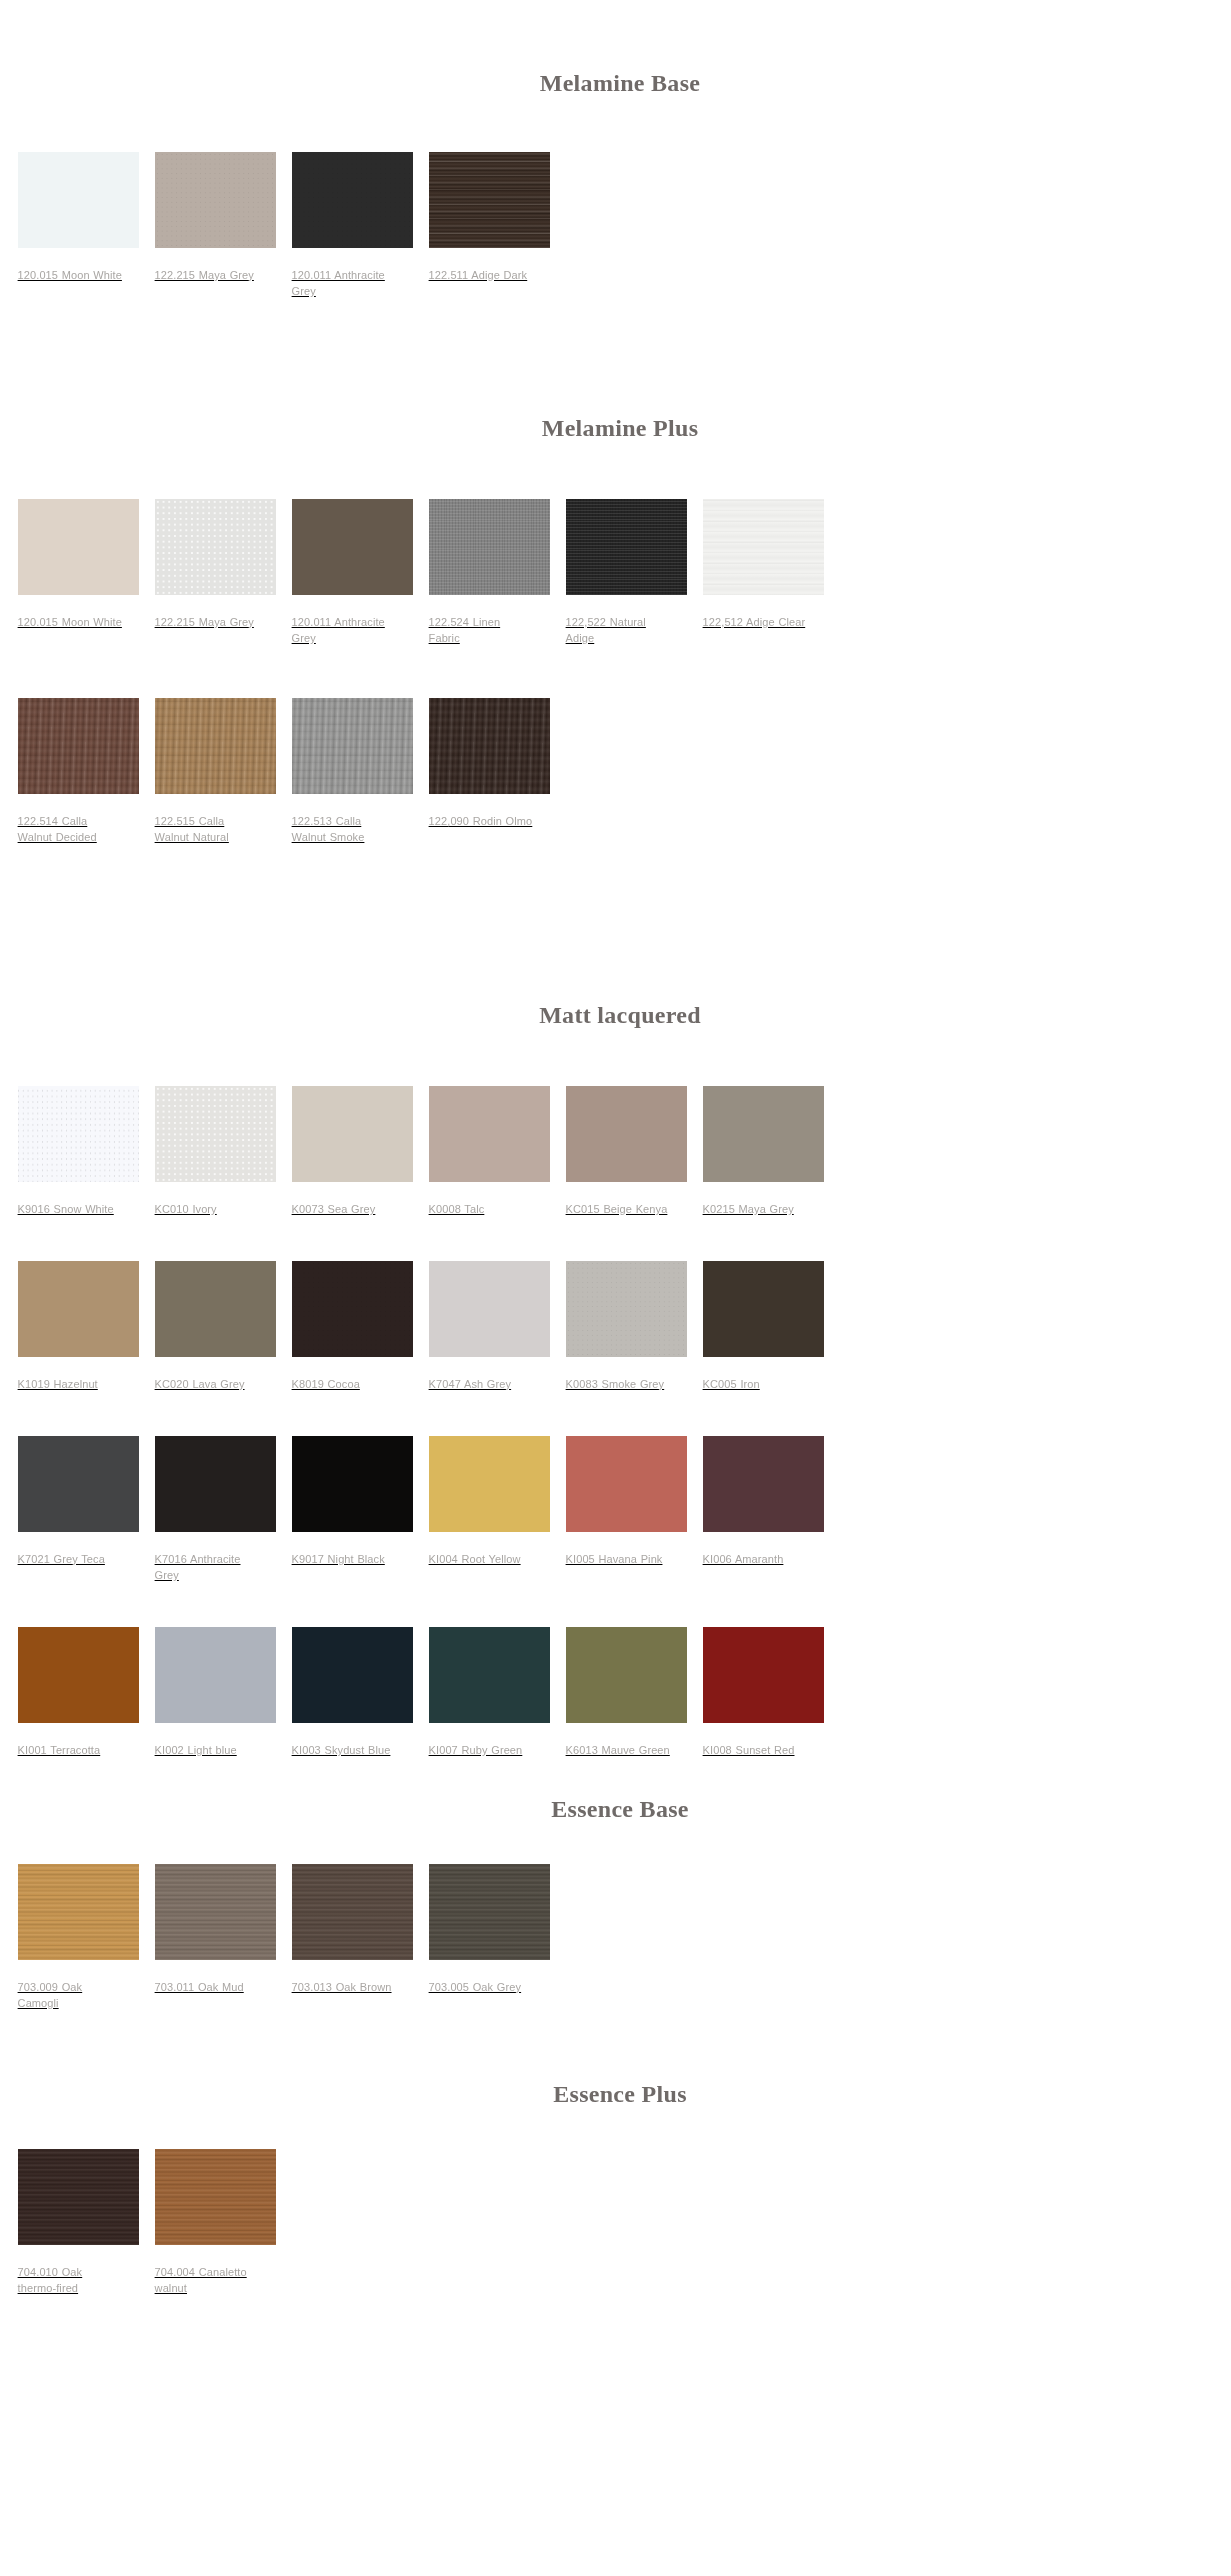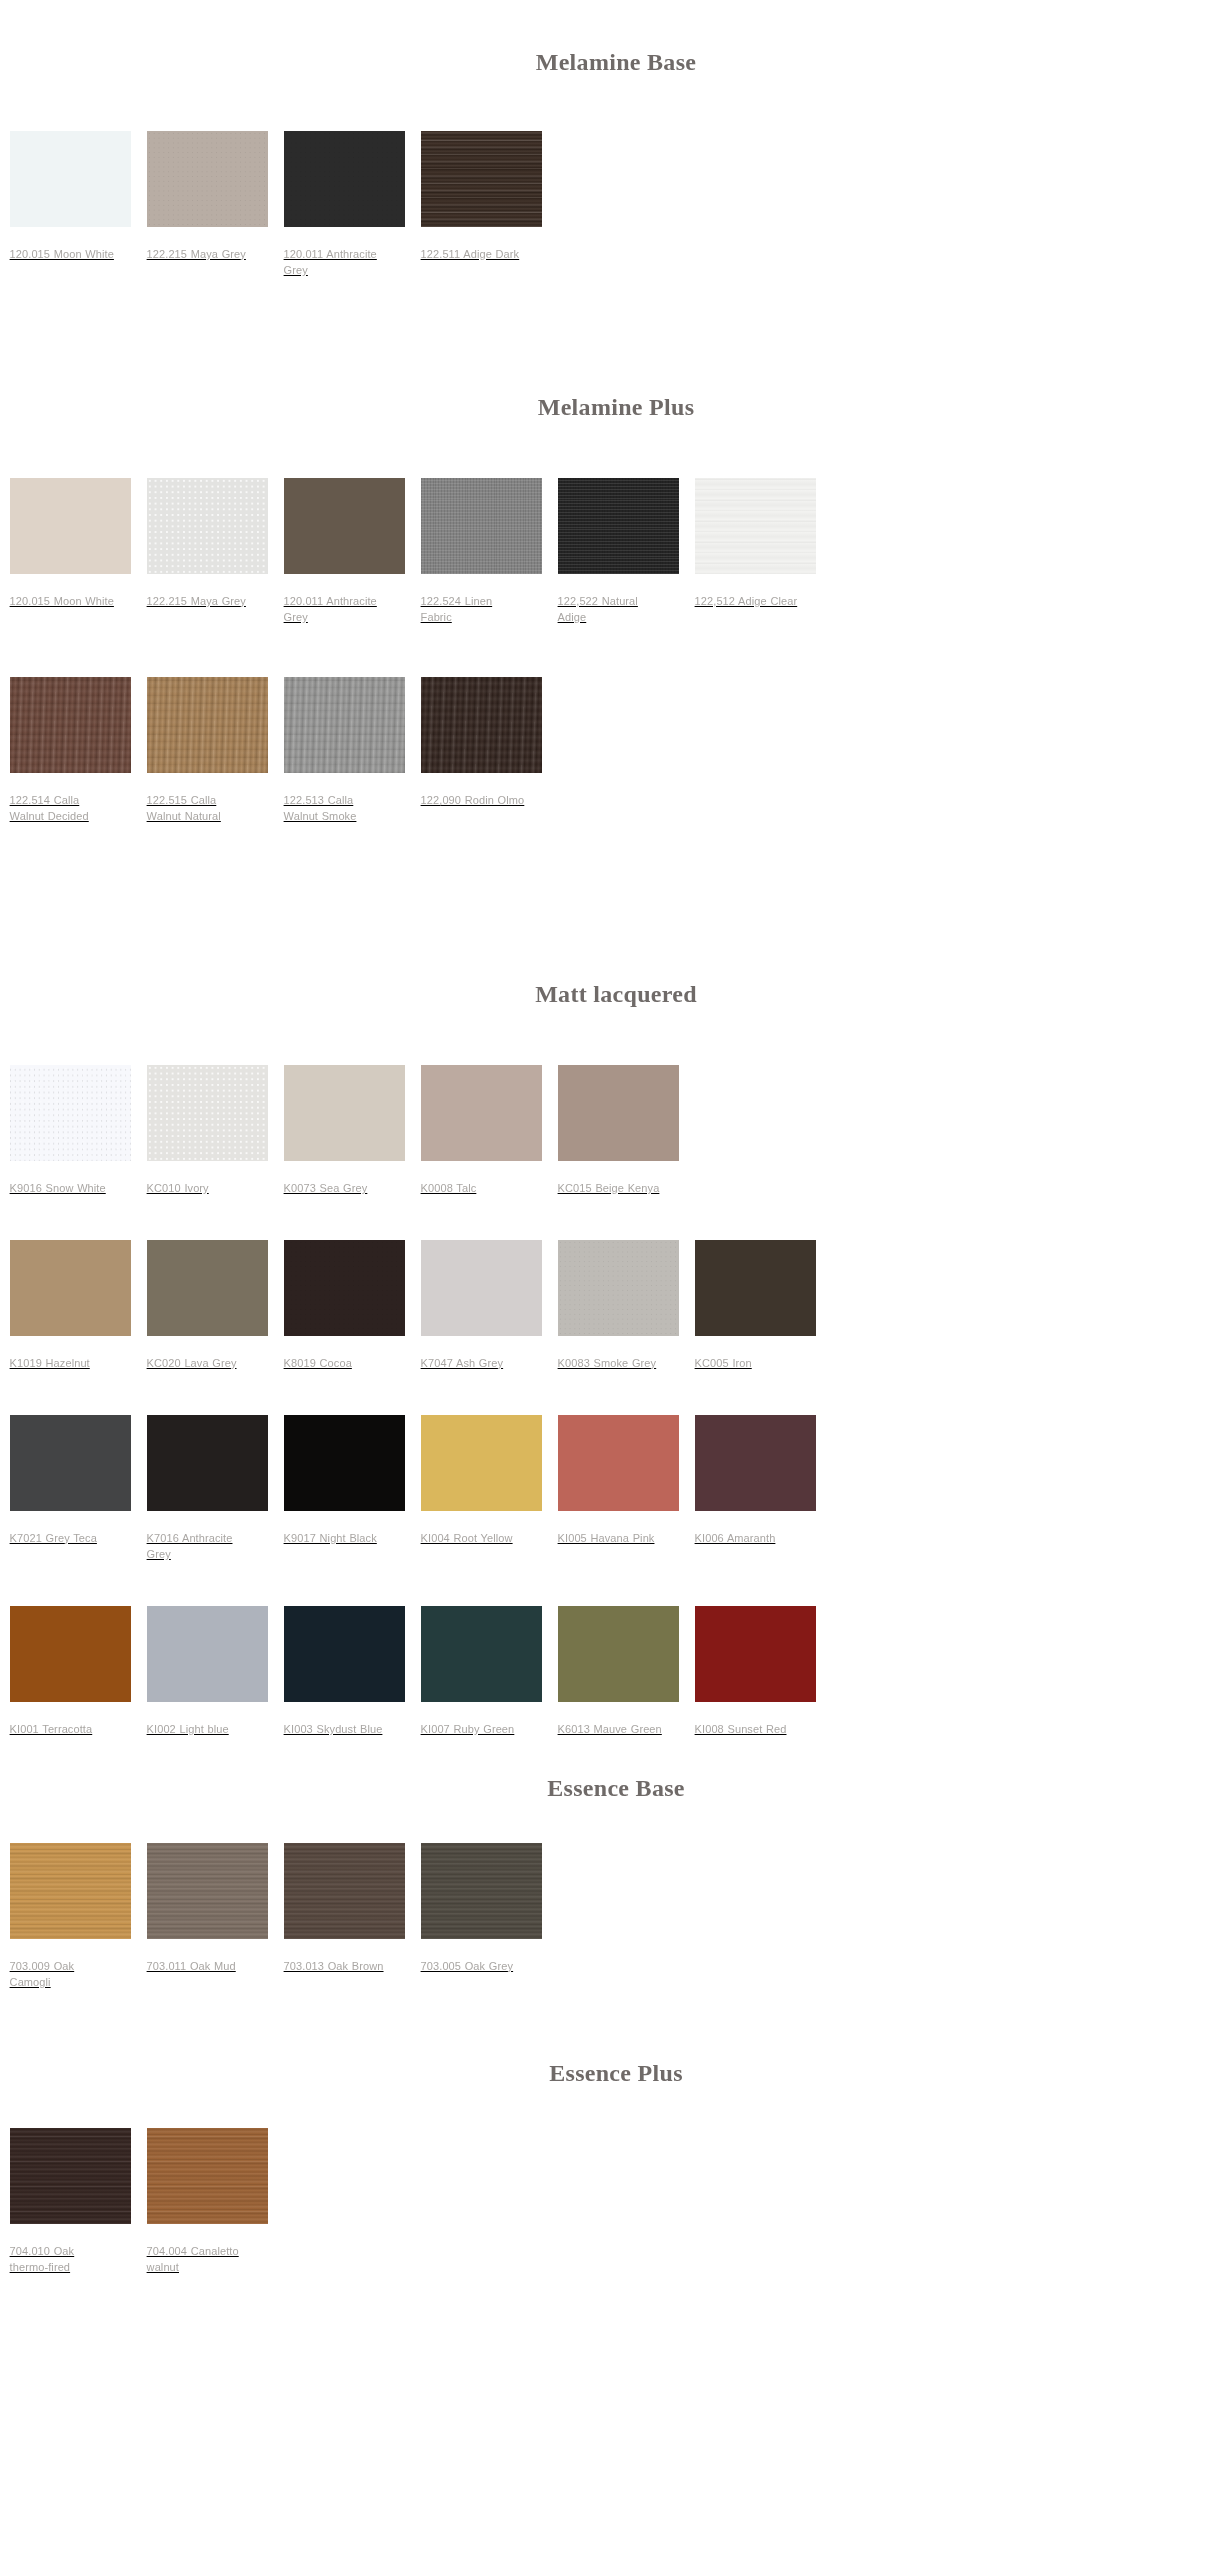--- a/index.html
+++ b/index.html
@@ -10,21 +10,22 @@
     background: #ffffff;
   }
   body {
     width: 1232px;
     font-family: "Liberation Sans", sans-serif;
     -webkit-font-smoothing: antialiased;
   }
   .page {
     width: 1232px;
     position: relative;
-    padding: 0 0 38px 0;
+    padding: 0 0 38px 8px;
+    margin-top: 21px;
   }
 
   
   .section-title {
     font-family: "Liberation Serif", serif;
     font-weight: 700;
     font-size: 24px;
     letter-spacing: 0.3px;
     color: #6f6a68;
     text-align: center;
@@ -273,20 +274,24 @@
         <div class="swatch-label">K0073 Sea Grey</div>
       </div>
       <div class="swatch-cell">
         <span class="swatch-tile tex-none" style="background:#bcaaa0"></span>
         <div class="swatch-label">K0008 Talc</div>
       </div>
       <div class="swatch-cell">
         <span class="swatch-tile tex-none" style="background:#a89488"></span>
         <div class="swatch-label">KC015 Beige Kenya</div>
       </div>
+      <div class="swatch-cell">
+        <span class="swatch-tile tex-none" style="background:#968e82"></span>
+        <div class="swatch-label">K0215 Maya Grey</div>
+      </div>
     </div>
 
     <div class="row-gap-md"></div>
 
     <div class="swatch-grid">
       <div class="swatch-cell">
         <span class="swatch-tile tex-none" style="background:#ae9270"></span>
         <div class="swatch-label">K1019 Hazelnut</div>
       </div>
       <div class="swatch-cell">

